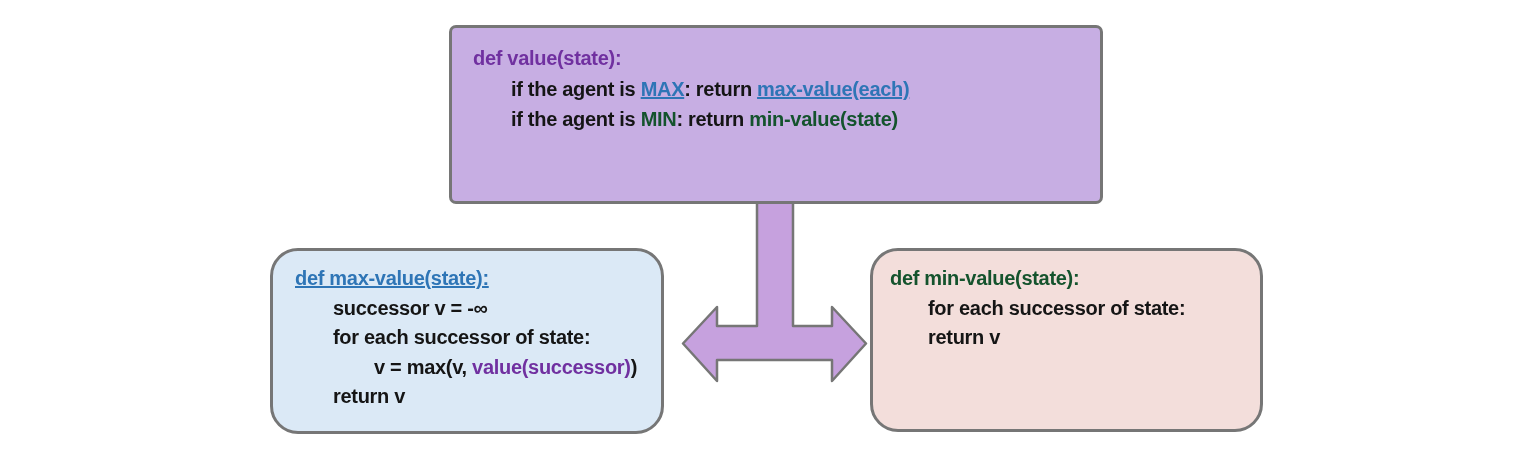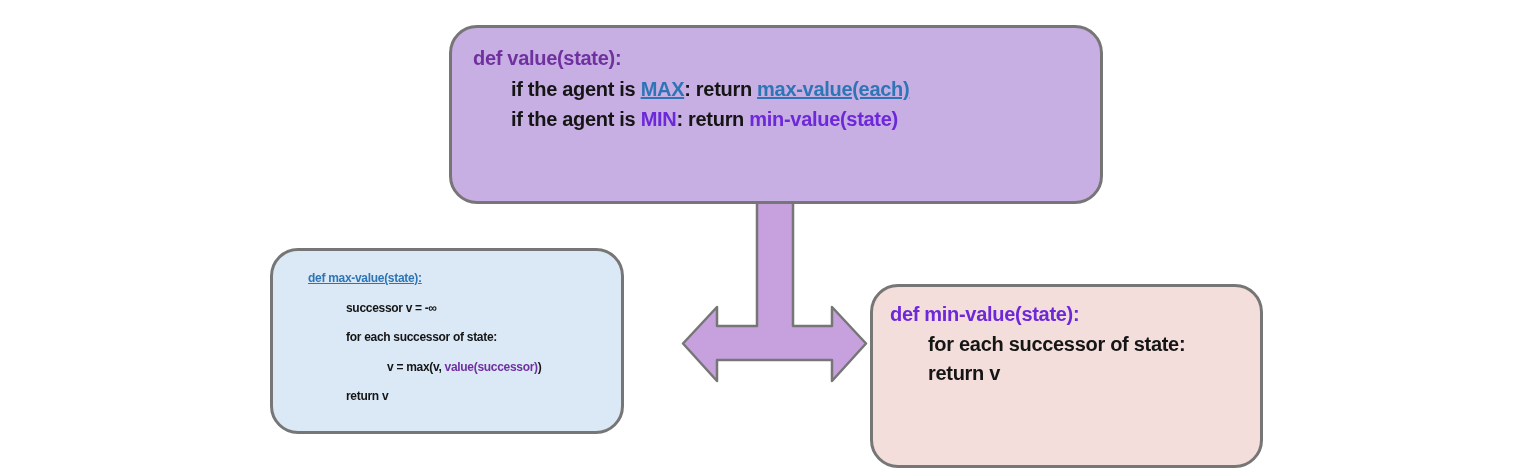--- a/index.html
+++ b/index.html
@@ -19,39 +19,39 @@
     border:3px solid #767676;
     border-radius:28px;
     z-index:1;
     white-space:nowrap;
   }
   .box .line{letter-spacing:-0.3px;}
   .value-box{
     left:449px;top:25px;width:654px;height:179px;
     background:#c7aee3;
     padding:15px 0 0 21px;
-    font-size:20px;line-height:30.5px;
+    font-size:20px;line-height:30.5px;border-radius:7px;
   }
   .max-box{
-    left:270px;top:248px;width:354px;height:186px;
+    left:270px;top:248px;width:394px;height:186px;
     background:#dbe9f6;
-    padding:13px 0 0 35px;
-    font-size:12px;line-height:29.5px;
+    padding:13px 0 0 22px;
+    font-size:20px;line-height:29.5px;
   }
   .min-box{
     left:870px;top:248px;width:393px;height:184px;
     background:#f3dedb;
     padding:13px 0 12px 17px;
-    font-size:20px;line-height:29.5px;margin-top:36px;
+    font-size:20px;line-height:29.5px;
   }
   .indent1{padding-left:38px;}
   .indent2{padding-left:79px;}
   .t-purple{color:#7030a0;}
   .t-blue{color:#2e75b6;text-decoration:underline;}
-  .t-red{color:#6d28d9;}
+  .t-red{color:#14532d;}
 </style>
 </head>
 <body>
 
 <div class="canvas">
 
   <svg class="arrow-layer" width="1524" height="471" viewBox="0 0 1524 471" aria-hidden="true">
     <polygon points="757,197 793,197 793,326 832,326 832,307 866,343.5 832,381 832,360 717,360 717,381 683,343.5 717,307 717,326 757,326" fill="#c6a1de" stroke="#767676" stroke-width="2.5" stroke-linejoin="round"></polygon>
   </svg>
 

